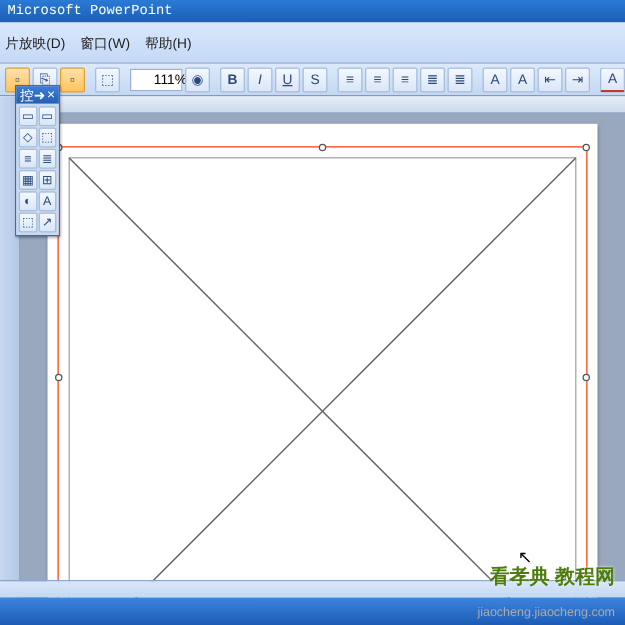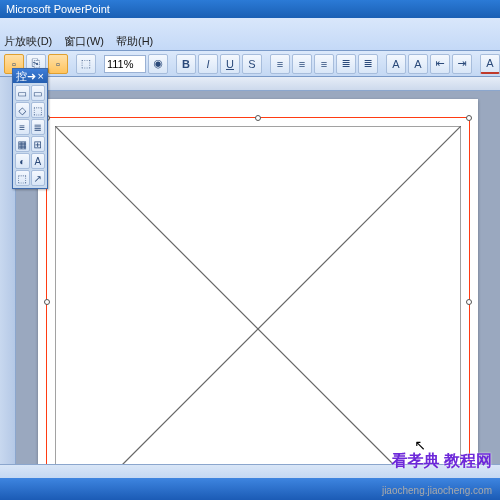--- a/index.html
+++ b/index.html
@@ -1,43 +1,43 @@
 <!DOCTYPE html>
 <html><head>
 <meta charset="utf-8">
 <style>
 *{margin:0;padding:0;box-sizing:border-box;font-family:"Microsoft YaHei",SimSun,Arial,sans-serif;font-size:11px;}
 body{width:500px;height:500px;overflow:hidden;background:#fff;}
 .titlebar{height:18px;background:linear-gradient(#2b7ad6,#1a5fb4);display:flex;align-items:center;padding:0 6px;color:#fff;}
-.titlebar .t{font-size:11px;}
-.menubar{height:18px;background:linear-gradient(#d9e7fb,#c4d9f7);border-bottom:1px solid #7a9ac8;display:flex;padding:16px 4px;}
+.titlebar .t{font-size:11px;font-family:Liberation Mono, monospace;}
+.menubar{height:18px;background:linear-gradient(#d9e7fb,#c4d9f7);border-bottom:1px solid #7a9ac8;display:flex;align-items:center;padding:16px 4px;}
 .menubar span{margin-right:12px;color:#222;}
 .toolbar{height:26px;background:linear-gradient(#dce9fb,#c4d8f3);border-bottom:1px solid #7a9ac8;display:flex;align-items:center;padding:2px 4px;gap:2px;}
 .tbtn{height:20px;min-width:20px;border:1px solid #a7bddc;background:linear-gradient(#f4f8fe,#d9e6f7);border-radius:2px;display:flex;align-items:center;justify-content:center;color:#2b4a7a;padding:0 3px;}
 .tbtn.orange{background:linear-gradient(#ffe0a8,#ffc45e);border-color:#e0a030;}
 .sep{width:1px;height:18px;background:#9ab1d4;margin:0 2px;}
-.zoom{height:18px;min-width:42px;border:1px solid #9ab1d4;background:#fff;padding:0 2px;display:flex;align-items:center;}
+.zoom{height:18px;min-width:42px;border:1px solid #9ab1d4;background:#fff;padding:0 18px;display:flex;align-items:center;}
 .row2{display:flex;height:456px;}
 .leftgutter{width:16px;background:linear-gradient(90deg,#c8d8ef,#b4c8e6);border-right:1px solid #8ba6cd;}
 .editarea{flex:1;background:#9aa8bf;position:relative;display:flex;justify-content:center;align-items:flex-start;padding-top:8px;}
 .ruler-top{position:absolute;top:0;left:0;right:0;height:14px;background:linear-gradient(#e6edf7,#cdd9ec);border-bottom:1px solid #8ba6cd;}
 .page{width:440px;height:430px;background:#fff;margin-top:14px;position:relative;box-shadow:0 1px 3px rgba(0,0,0,.3);}
 .placeholder{position:absolute;left:8px;top:18px;right:8px;bottom:42px;border:1.5px solid #ff3b12;}
 .placeholder svg{position:absolute;inset:8px;}
 .handle{position:absolute;width:6px;height:6px;border:1px solid #555;background:#fff;border-radius:50%;}
 .h-tl{left:-3px;top:-3px;} .h-tr{right:-3px;top:-3px;} .h-bl{left:-3px;bottom:-3px;} .h-br{right:-3px;bottom:-3px;}
 .h-tm{left:50%;top:-3px;margin-left:-3px;} .h-bm{left:50%;bottom:-3px;margin-left:-3px;}
 .h-ml{left:-3px;top:50%;margin-top:-3px;} .h-mr{right:-3px;top:50%;margin-top:-3px;}
 .floatpanel{position:absolute;left:12px;top:68px;width:36px;background:linear-gradient(#b9d0f1,#9fbcea);border:1px solid #3e6aac;box-shadow:1px 1px 2px rgba(0,0,0,.3);}
 .fp-title{height:14px;background:linear-gradient(#3d7dd8,#255fb0);color:#fff;font-size:10px;display:flex;align-items:center;padding:0 3px;justify-content:space-between;}
 .fp-body{display:grid;grid-template-columns:1fr 1fr;gap:1px;padding:2px;background:#c9daee;}
 .fp-body .tbtn{height:16px;min-width:14px;font-size:10px;}
 .bottombar{position:absolute;bottom:22px;left:0;right:0;height:14px;background:linear-gradient(#d9e6f7,#c4d8f3);border-top:1px solid #8ba6cd;}
 .taskbar{position:absolute;bottom:0;left:0;right:0;height:22px;background:linear-gradient(#3e85e0,#1b5bb5);}
-.wm1{position:absolute;right:8px;bottom:28px;color:#6d28d9;font-size:16px;font-weight:bold;text-shadow:0 0 2px #fff;}
+.wm1{position:absolute;right:8px;bottom:28px;color:#4d7c0f;font-size:16px;font-weight:bold;text-shadow:0 0 2px #fff;}
 .wm2{position:absolute;right:8px;bottom:4px;color:#aaa;font-size:10px;}
 .cursor{position:absolute;right:52px;bottom:76px;font-size:14px;color:#000;}
 </style>
 </head>
 <body>
 
 <div class="titlebar">
   <span class="t">Microsoft PowerPoint</span>
 </div>
 

